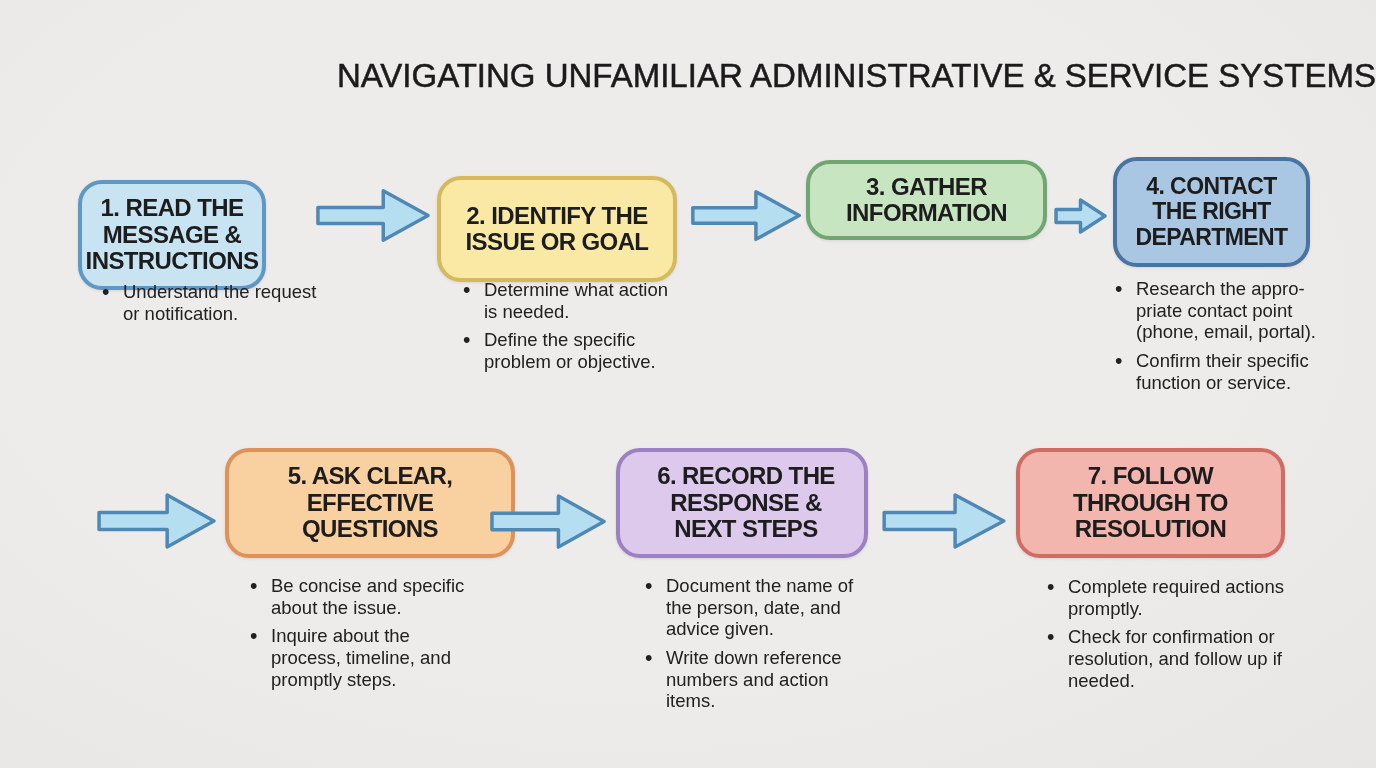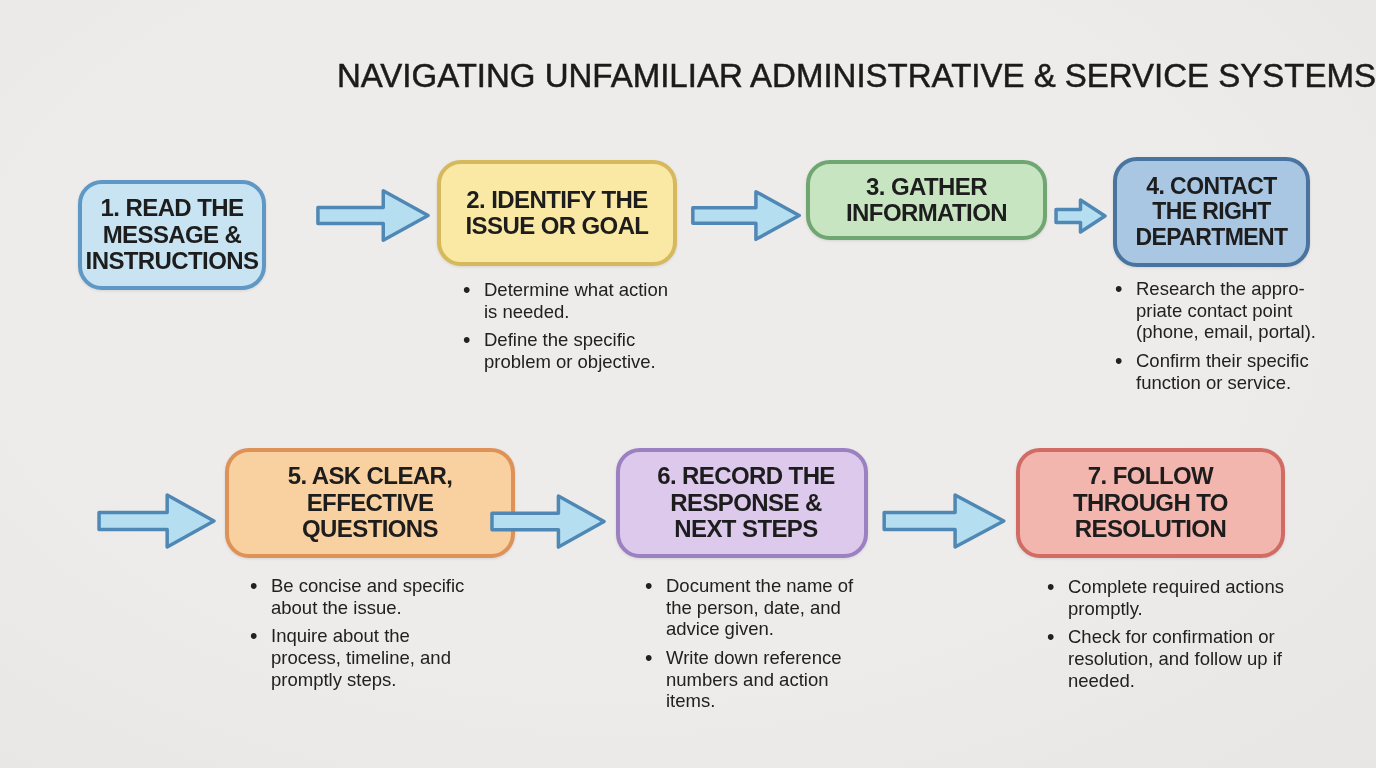--- a/index.html
+++ b/index.html
@@ -41,21 +41,21 @@
   }
   .bullets li::before{
     content:"\2022";
     position:absolute;left:2px;top:-1px;
     font-size:1.15em;color:var(--text-color,#212121);
   }
   .arrow{position:absolute;}
 
   
   .b1{left:78px;top:158px;width:188px;height:110px;background:var(--box1-fill,#c8e4f3);border-color:var(--box1-border,#5f98c4);margin-top:22px;}
-  .b2{left:437px;top:160px;width:240px;height:106px;background:var(--box2-fill,#f9e9a5);border-color:var(--box2-border,#d5b95c);}
+  .b2{left:437px;top:176px;width:240px;height:106px;background:var(--box2-fill,#f9e9a5);border-color:var(--box2-border,#d5b95c);}
   .b3{left:806px;top:160px;width:241px;height:80px;background:var(--box3-fill,#c8e5c1);border-color:var(--box3-border,#6fa672);}
   .b4{left:1113px;top:157px;width:197px;height:110px;background:var(--box4-fill,#a9c6e2);border-color:var(--box4-border,#49749f);padding:8px 8px;}
   .b4 .box-title{font-size:23px;}
   .b5{left:225px;top:448px;width:290px;height:110px;background:var(--box5-fill,#f9d0a0);border-color:var(--box5-border,#de9257);}
   .b6{left:616px;top:448px;width:252px;height:110px;background:var(--box6-fill,#dcc9ec);border-color:var(--box6-border,#9b80c2);padding-left:20px;}
   .b7{left:1016px;top:448px;width:269px;height:110px;background:var(--box7-fill,#f3b6af);border-color:var(--box7-border,#d06c64);}
 
   .u1{left:100px;top:281px;width:300px;}
   .u2{left:461px;top:279px;width:260px;}
   .u3{left:825px;top:278px;width:260px;}
@@ -115,20 +115,22 @@
 RESPONSE &amp;
 NEXT STEPS</div>
   </div>
   <div class="box b7">
     <div class="box-title">7. FOLLOW
 THROUGH TO
 RESOLUTION</div>
   </div>
 
   <ul class="bullets u1">
+    <li>Understand the request
+or notification.</li>
   </ul>
   <ul class="bullets u2">
     <li>Determine what action
 is needed.</li>
     <li>Define the specific
 problem or objective.</li>
   </ul>
   <ul class="bullets u4">
     <li>Research the appro-
 priate contact point

